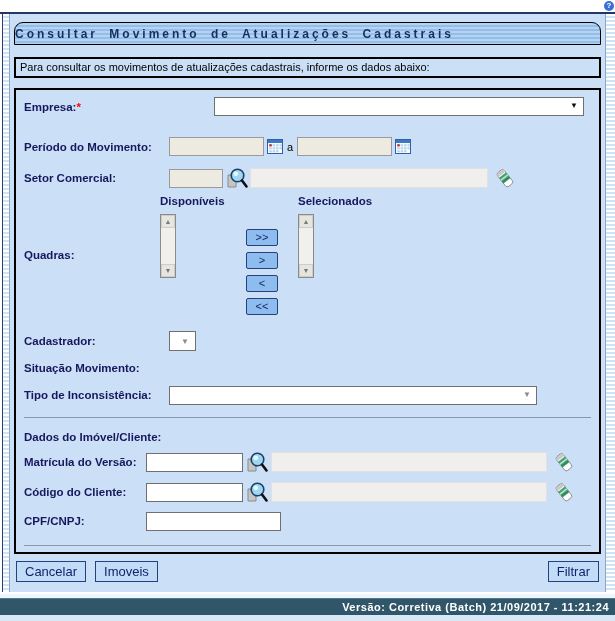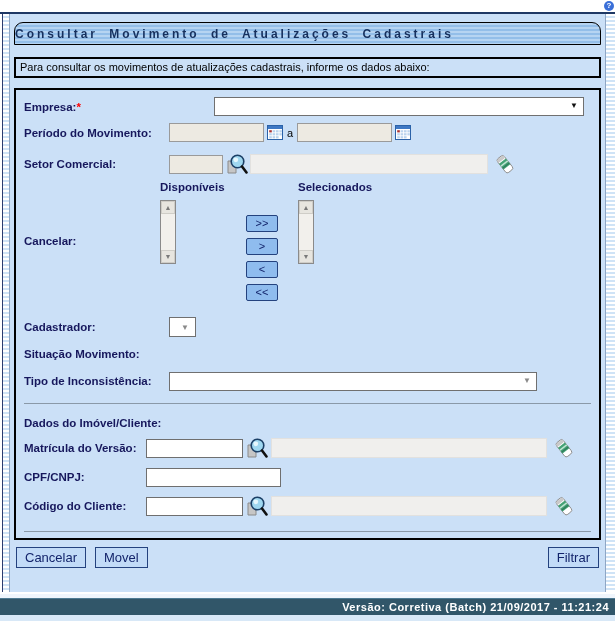--- a/index.html
+++ b/index.html
@@ -37,21 +37,21 @@
   .req { color:#FF0000; font-weight:bold; }
 
   
   .sel { position:relative; background:#fff; border:1px solid #707070; height:19px; }
   .sel .arrow { position:absolute; right:5px; top:4px; font-size:8px; color:#111; line-height:1; }
   .sel .arrow.gray { color:#8a8a8a; }
   .input { border:1px solid #9a9a9a; background:#EDEAE2; height:19px; }
   .input.white { background:#ffffff; border:1px solid #6f6f6f; }
   .longfield { background:#F0EFED; border:1px solid #e2e1df; height:20px; }
 
-  .empresa-row { margin-bottom:7px;gap:45px; }
+  .empresa-row { margin-bottom:21px;gap:45px; }
   .empresa-sel { flex:1; margin-right:15px; }
 
   .periodo-row { margin-bottom:7px; }
   .date-input { width:95px; }
   .cal { width:16px; height:15px; margin-left:3px; flex-shrink:0; cursor:pointer; }
   .sep-a { font-size:11px; color:#000; margin:0 4px; }
 
   .lookup-row { height:30px; }
   .code-input { width:54px; }
   .mag { width:23px; height:23px; margin-left:2px; flex-shrink:0; cursor:pointer; }
@@ -196,21 +196,21 @@
               <rect x="5.8" y="1.5" width="8.6" height="17.5" rx="2.4" fill="#ffffff" stroke="#8a8a8a" stroke-width="0.9"></rect>
               <rect x="5.8" y="2" width="8.6" height="3.4" rx="1.6" fill="#C9C9C9"></rect>
               <rect x="5.8" y="6.2" width="8.6" height="7.4" fill="#45A276"></rect>
               <rect x="5.8" y="8.6" width="8.6" height="1.5" fill="#BFE4D2"></rect>
               <rect x="5.8" y="11.3" width="8.6" height="1.3" fill="#2E7D5B"></rect>
             </g>
           </svg>
         </div>
 
         <div class="quadras-row">
-          <span class="lbl">Cancelar:</span>
+          <span class="lbl">Quadras:</span>
           <div class="q-col avail">
             <span class="q-head">Disponíveis</span>
             <div class="listbox">
               <span class="sb-btn">▲</span>
               <span class="sb-btn">▼</span>
             </div>
           </div>
           <div class="q-btns">
             <button class="mv-btn">&gt;&gt;</button>
             <button class="mv-btn">&gt;</button>
@@ -266,25 +266,20 @@
             <g transform="rotate(-38 10 10.5)">
               <rect x="5.8" y="1.5" width="8.6" height="17.5" rx="2.4" fill="#ffffff" stroke="#8a8a8a" stroke-width="0.9"></rect>
               <rect x="5.8" y="2" width="8.6" height="3.4" rx="1.6" fill="#C9C9C9"></rect>
               <rect x="5.8" y="6.2" width="8.6" height="7.4" fill="#45A276"></rect>
               <rect x="5.8" y="8.6" width="8.6" height="1.5" fill="#BFE4D2"></rect>
               <rect x="5.8" y="11.3" width="8.6" height="1.3" fill="#2E7D5B"></rect>
             </g>
           </svg>
         </div>
 
-        <div class="row imv-row cpf-row">
-          <span class="lbl">CPF/CNPJ:</span>
-          <div class="input white cpf-input"></div>
-        </div>
-
         <div class="row imv-row">
           <span class="lbl">Código do Cliente:</span>
           <div class="input white imv-input"></div>
           <svg class="mag" viewBox="0 0 23 23">
             <path d="M3 8 h8 v12 h-8 z" fill="#C6C6C6" stroke="#8a8a8a" stroke-width="1"></path>
             <circle cx="12.5" cy="8.5" r="6.3" fill="#9FD7F0" stroke="#1B3F66" stroke-width="1.6"></circle>
             <circle cx="10.8" cy="6.8" r="2.4" fill="#E6F7FD"></circle>
             <line x1="17" y1="13.5" x2="21.5" y2="19.5" stroke="#101010" stroke-width="2.6" stroke-linecap="round"></line>
           </svg>
           <div class="longfield imv-field"></div>
@@ -292,26 +287,31 @@
             <g transform="rotate(-38 10 10.5)">
               <rect x="5.8" y="1.5" width="8.6" height="17.5" rx="2.4" fill="#ffffff" stroke="#8a8a8a" stroke-width="0.9"></rect>
               <rect x="5.8" y="2" width="8.6" height="3.4" rx="1.6" fill="#C9C9C9"></rect>
               <rect x="5.8" y="6.2" width="8.6" height="7.4" fill="#45A276"></rect>
               <rect x="5.8" y="8.6" width="8.6" height="1.5" fill="#BFE4D2"></rect>
               <rect x="5.8" y="11.3" width="8.6" height="1.3" fill="#2E7D5B"></rect>
             </g>
           </svg>
         </div>
 
+        <div class="row imv-row cpf-row">
+          <span class="lbl">CPF/CNPJ:</span>
+          <div class="input white cpf-input"></div>
+        </div>
+
         <hr class="divider">
       </div>
 
       <div class="actions">
         <button class="btn">Cancelar</button>
-        <button class="btn">Movel</button>
+        <button class="btn">Imoveis</button>
         <button class="btn right">Filtrar</button>
       </div>
 
     </div>
 
     <div class="side-strip right"></div>
   </div>
 
   <div class="gap"></div>
   <div class="footer">

